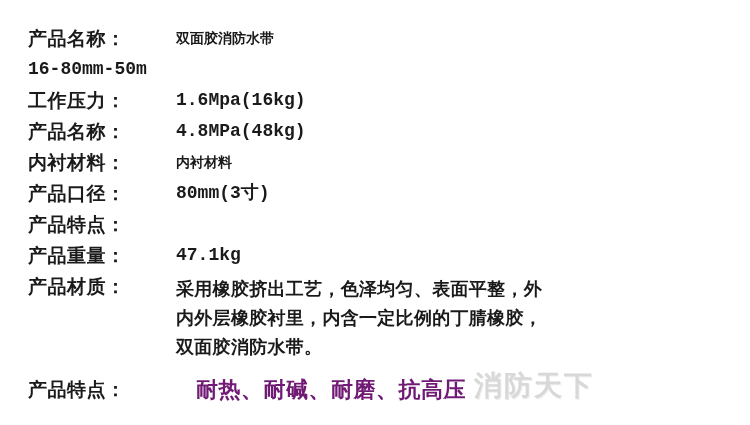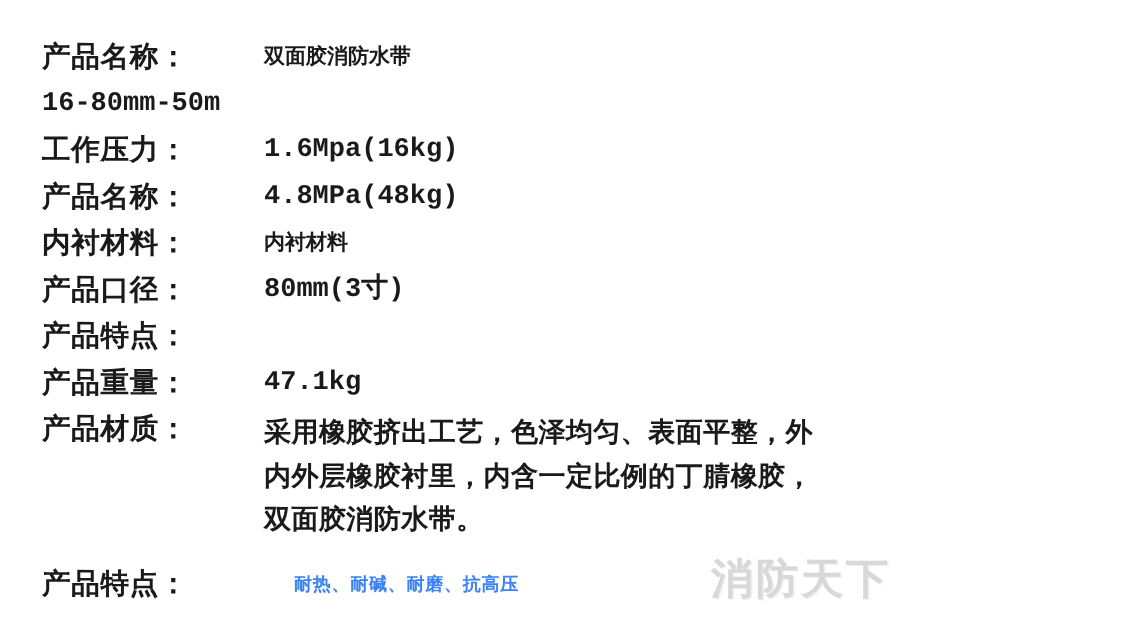--- a/index.html
+++ b/index.html
@@ -59,23 +59,23 @@
     font-family: "DejaVu Sans", sans-serif;
     font-size: 18px;
     line-height: 29px;
     letter-spacing: 0.3px;
   }
   .spec-row.features {
     margin-top: 16px;
     gap: 20px;
   }
   .spec-row.features .spec-value {
-    color: #3b82f6;
+    color: #701a75;
     font-family: "DejaVu Sans", sans-serif;
-    font-size: 12px;
+    font-size: 22px;
     font-weight: bold;
     letter-spacing: 0.5px;
   }
   .material-line {
     display: block;
   }
   .watermark {
     position: absolute;
     right: 18px;
     bottom: 20px;

